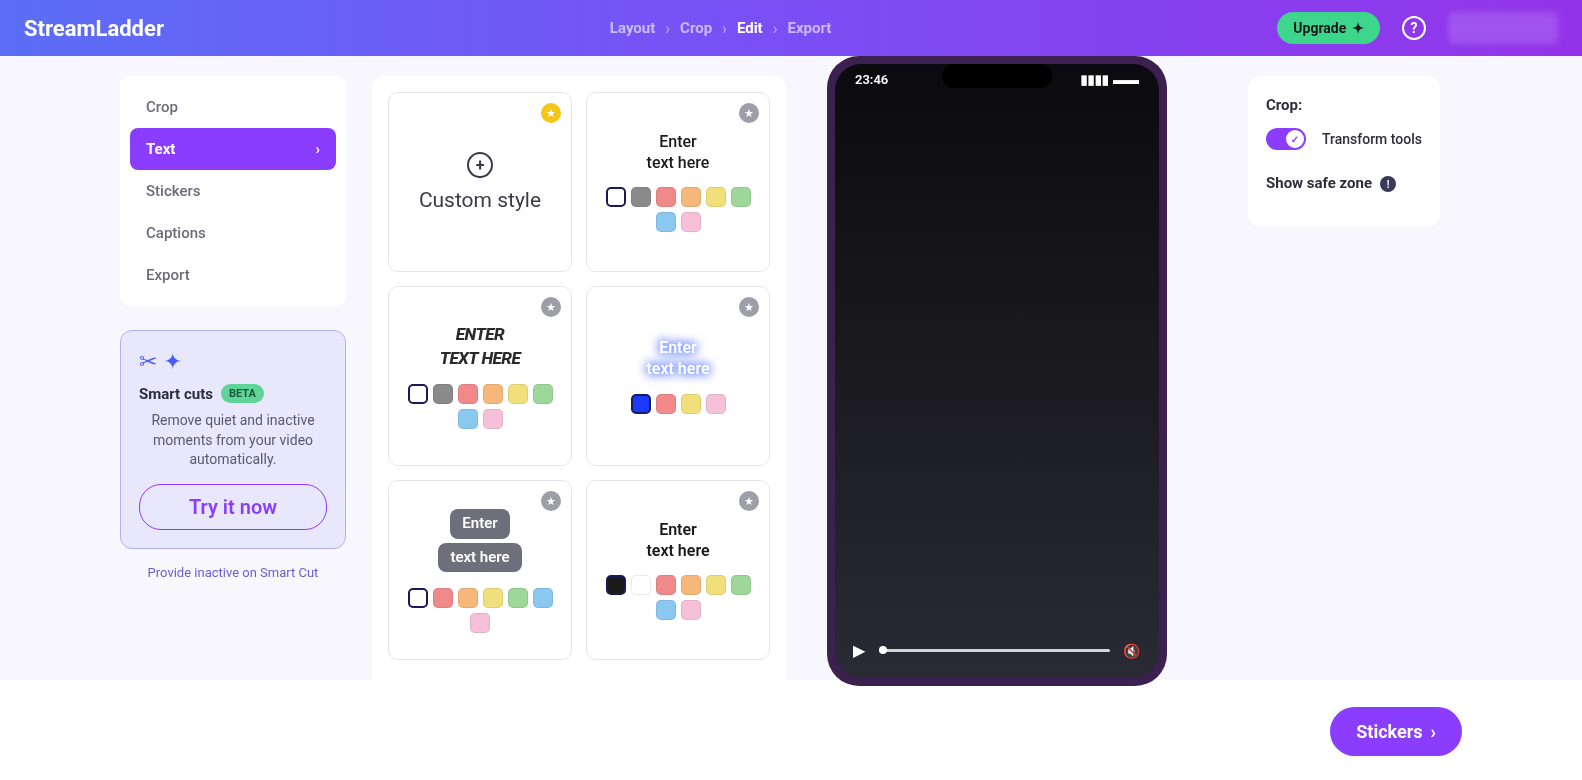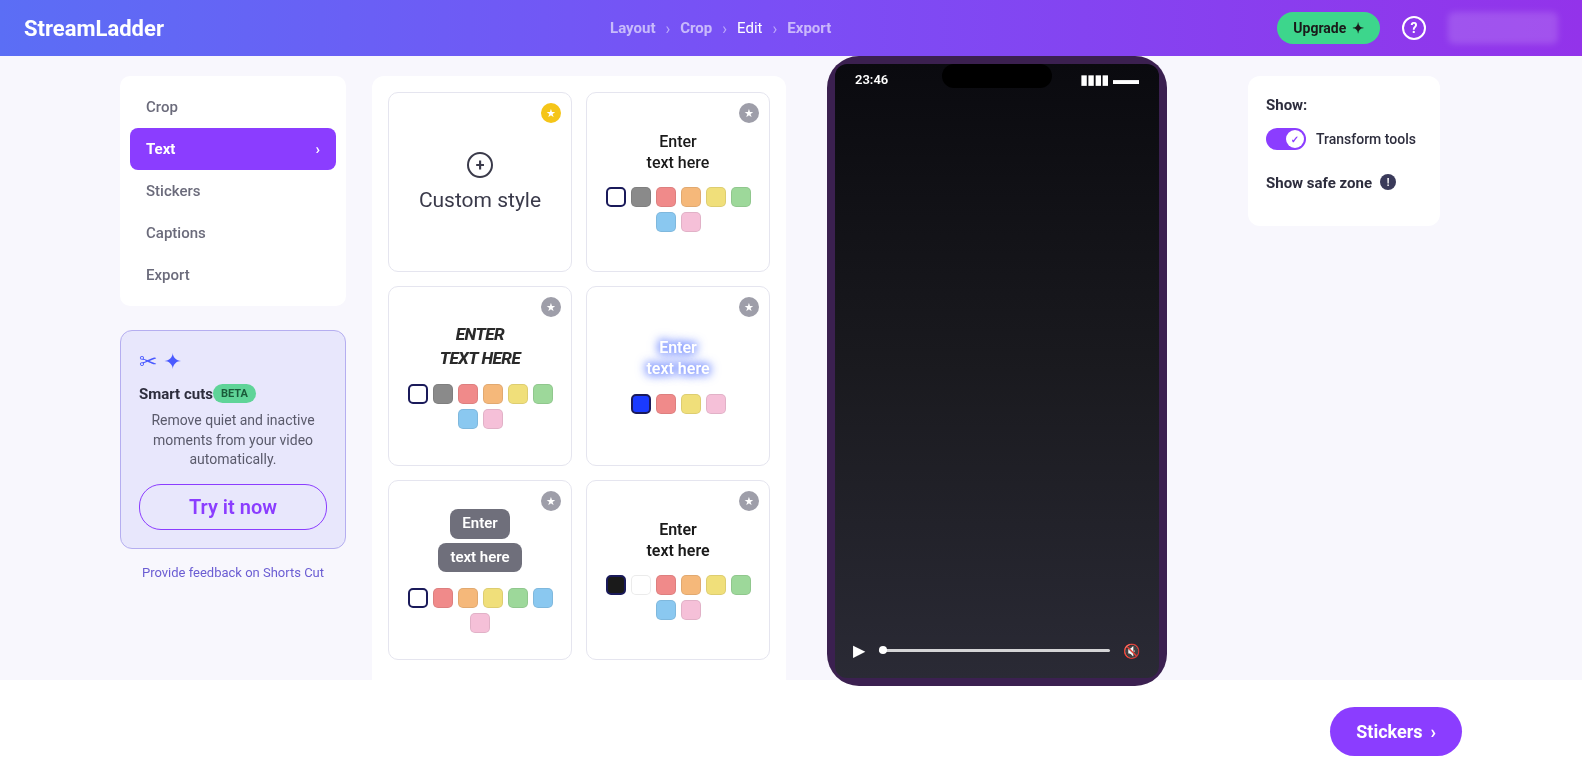--- a/index.html
+++ b/index.html
@@ -2,38 +2,38 @@
 <html><head>
 <meta charset="utf-8">
 <style>
 * { margin: 0; padding: 0; box-sizing: border-box; font-family: -apple-system, BlinkMacSystemFont, 'Segoe UI', Roboto, sans-serif; }
 body { background: #f8f7fd; width: 1582px; height: 780px; overflow: hidden; position: relative; }
 
 .header { height: 56px; background: linear-gradient(90deg, #5b6ef5 0%, #7b4ef5 50%, #9333ea 100%); display: flex; align-items: center; padding: 0 24px; justify-content: space-between; }
 .logo { color: white; font-size: 22px; font-weight: 700; }
 .breadcrumb { display: flex; align-items: center; gap: 10px; }
 .breadcrumb-item { color: rgba(255,255,255,0.6); font-size: 15px; font-weight: 700; }
-.breadcrumb-item.active { color: white; font-weight: 400; }
+.breadcrumb-item.active { color: white; font-weight: 700; }
 .breadcrumb-sep { color: rgba(255,255,255,0.5); }
 .header-right { display: flex; align-items: center; gap: 22px; }
 .upgrade-btn { background: #3dd68c; color: #1a1a1a; border: none; padding: 8px 16px; border-radius: 20px; font-weight: 700; font-size: 14px; display: flex; align-items: center; gap: 6px; cursor: pointer; }
 .help-icon { width: 24px; height: 24px; border: 2px solid white; border-radius: 50%; display: flex; align-items: center; justify-content: center; color: white; font-size: 14px; font-weight: bold; cursor: pointer; }
 .user-badge { background: rgba(255,255,255,0.15); padding: 8px 20px; border-radius: 6px; width: 110px; height: 32px; filter: blur(3px); }
 
 .main { display: flex; padding: 20px 0; gap: 26px; height: calc(100% - 56px); }
 
 .sidebar { width: 226px; margin-left: 120px; }
 .sidebar-panel { background: white; border-radius: 10px; padding: 10px; margin-bottom: 24px; }
 .sidebar-item { padding: 12px 16px; border-radius: 8px; color: #6b6b7b; font-size: 15px; font-weight: 500; cursor: pointer; display: flex; align-items: center; justify-content: space-between; }
 .sidebar-item.active { background: #8b3dff; color: white; font-weight: 700; }
 .sidebar-chevron { color: white; }
 
 .smartcuts { background: #e8e7fc; border: 1px solid #b5aef0; border-radius: 12px; padding: 18px; }
 .smartcuts-icons { display: flex; gap: 6px; margin-bottom: 10px; font-size: 22px; }
-.smartcuts-title { display: flex; align-items: center; margin-bottom: 8px; }
+.smartcuts-title { display: flex; align-items: center; gap: 8px; margin-bottom: 8px; }
 .smartcuts-title-text { font-weight: 700; color: #2d2d3d; font-size: 15px; }
 .beta-badge { background: #5fd498; color: #1a5a3a; font-size: 11px; font-weight: 700; padding: 3px 8px; border-radius: 10px; }
 .smartcuts-desc { color: #5a5a6b; font-size: 14px; line-height: 1.4; margin-bottom: 14px; text-align: center; }
 .try-btn { display: block; width: 100%; padding: 10px; border: 1.5px solid #8b3dff; background: transparent; color: #8b3dff; border-radius: 22px; font-weight: 600; font-size: 20px; cursor: pointer; }
 .feedback-link { display: block; text-align: center; color: #6b5dd3; font-size: 13px; margin-top: 16px; cursor: pointer; }
 
 .styles-panel { width: 414px; background: white; border-radius: 12px; padding: 16px; }
 .styles-grid { display: grid; grid-template-columns: 1fr 1fr; gap: 14px; }
 .style-card { border: 1px solid #e5e5ef; border-radius: 10px; padding: 14px; position: relative; min-height: 180px; display: flex; flex-direction: column; align-items: center; justify-content: center; cursor: pointer; }
 .star-badge { position: absolute; top: 10px; right: 10px; width: 20px; height: 20px; border-radius: 50%; display: flex; align-items: center; justify-content: center; font-size: 11px; }
@@ -46,37 +46,37 @@
 .style-preview.italic { font-style: italic; font-weight: 800; font-size: 17px; text-transform: uppercase; letter-spacing: -0.5px; font-family: Georgia, serif; color: #2a2a2a; }
 .style-preview.glow { color: white; font-size: 16px; font-weight: 600; text-shadow: 0 0 8px #4466ff, 0 0 12px #4466ff; }
 .style-preview.chip span { display: inline-block; background: #6f6f7b; color: white; padding: 5px 12px; border-radius: 8px; font-size: 15px; font-weight: 600; margin: 2px; }
 .style-preview.bold { color: #1a1a1a; font-size: 16px; font-weight: 600; }
 .color-row { display: flex; flex-wrap: wrap; gap: 5px; justify-content: center; max-width: 160px; }
 .swatch { width: 20px; height: 20px; border-radius: 5px; cursor: pointer; border: 1px solid rgba(0,0,0,0.08); }
 .swatch.selected { border: 2px solid #1a1a5a; }
 
 .preview-area { width: 370px; display: flex; justify-content: center; }
 .phone { width: 340px; height: 630px; background: #3b2050; border-radius: 32px; padding: 8px; position: relative; margin-top: -20px;}
-.phone-screen { background: linear-gradient(180deg, #0a0a0f 0%, #1a1a1f 50%, #2a2a35 100%); width: 100%; height: 100%; border-radius: 12px; position: relative; overflow: hidden; }
+.phone-screen { background: linear-gradient(180deg, #0a0a0f 0%, #1a1a1f 50%, #2a2a35 100%); width: 100%; height: 100%; border-radius: 26px; position: relative; overflow: hidden; }
 .phone-statusbar { position: absolute; top: 0; left: 0; right: 0; height: 30px; display: flex; align-items: center; justify-content: space-between; padding: 0 20px; color: white; font-size: 13px; font-weight: 600; z-index: 2; }
 .phone-notch { position: absolute; top: 8px; left: 50%; transform: translateX(-50%); width: 110px; height: 24px; background: #000; border-radius: 14px; z-index: 3; }
 .phone-controls { position: absolute; bottom: 18px; left: 18px; right: 18px; display: flex; align-items: center; gap: 14px; color: white; }
 .play-icon { cursor: pointer; font-size: 16px; }
 .progress { flex: 1; height: 3px; background: rgba(255,255,255,0.8); border-radius: 2px; position: relative; }
 .progress::before { content: ''; position: absolute; left: 0; top: -3px; width: 8px; height: 8px; background: white; border-radius: 50%; }
 .mute-icon { cursor: pointer; font-size: 14px; }
 .status-icons { display: flex; gap: 4px; align-items: center; }
 
 .right-panel { width: 192px; background: white; border-radius: 12px; padding: 20px 18px; margin-left: 40px; height: fit-content; }
 .right-title { font-weight: 700; color: #2d2d3d; font-size: 15px; margin-bottom: 14px; }
-.toggle-row { display: flex; align-items: center; gap: 10px; margin-bottom: 24px; }
+.toggle-row { display: flex; align-items: center; gap: 16px; margin-bottom: 24px; }
 .toggle { width: 40px; height: 22px; background: #8b3dff; border-radius: 12px; position: relative; cursor: pointer; }
 .toggle::after { content: '✓'; position: absolute; right: 2px; top: 2px; width: 18px; height: 18px; background: white; border-radius: 50%; display: flex; align-items: center; justify-content: center; font-size: 10px; color: #8b3dff; font-weight: bold; }
 .toggle-label { font-size: 14px; color: #2d2d3d; font-weight: 500; }
-.safezone-title { display: flex; align-items: flex-start; gap: 8px; font-weight: 700; color: #2d2d3d; font-size: 15px; margin-bottom: 14px; }
+.safezone-title { display: flex; align-items: flex-end; gap: 8px; font-weight: 700; color: #2d2d3d; font-size: 15px; margin-bottom: 14px; }
 .info-icon { width: 16px; height: 16px; background: #3a3a5a; color: white; border-radius: 50%; display: flex; align-items: center; justify-content: center; font-size: 10px; font-weight: bold; }
 .safezone-chip { display: inline-block; background: #f2f0fc; color: #6b5dd3; font-size: 13px; padding: 7px 14px; border-radius: 8px; margin-bottom: 8px; cursor: pointer; font-weight: 500; }
 
 .stickers-btn { position: absolute; bottom: 24px; right: 120px; background: #8b3dff; color: white; border: none; padding: 14px 26px; border-radius: 28px; font-size: 18px; font-weight: 700; display: flex; align-items: center; gap: 8px; cursor: pointer; }
 
 .bottom-white { position: absolute; bottom: 0; left: 0; right: 0; height: 100px; background: white; z-index: -1; }
 </style>
 </head>
 <body>
 
@@ -120,21 +120,21 @@
         <span style="color:#4a5aff">✂</span>
         <span style="color:#4a5aff">✦</span>
       </div>
       <div class="smartcuts-title">
         <span class="smartcuts-title-text">Smart cuts</span>
         <span class="beta-badge">BETA</span>
       </div>
       <p class="smartcuts-desc">Remove quiet and inactive moments from your video automatically.</p>
       <button class="try-btn">Try it now</button>
     </div>
-    <a class="feedback-link">Provide feedback on Shorts Cut</a>
+    <a class="feedback-link">Provide inactive on Smart Cut</a>
   </div>
 
   <div class="styles-panel">
     <div class="styles-grid">
 
       <div class="style-card">
         <div class="star-badge star-gold">★</div>
         <div class="custom-icon">+</div>
         <div class="custom-label">Custom style</div>
       </div>
@@ -241,21 +241,21 @@
         <div class="phone-controls">
           <span class="play-icon">▶</span>
           <div class="progress"></div>
           <span class="mute-icon">🔇</span>
         </div>
       </div>
     </div>
   </div>
 
   <div class="right-panel">
-    <div class="right-title">Show:</div>
+    <div class="right-title">Crop:</div>
     <div class="toggle-row">
       <div class="toggle"></div>
       <span class="toggle-label">Transform tools</span>
     </div>
     <div class="safezone-title">
       <span>Show safe zone</span>
       <span class="info-icon">!</span>
     </div>
   </div>
 

